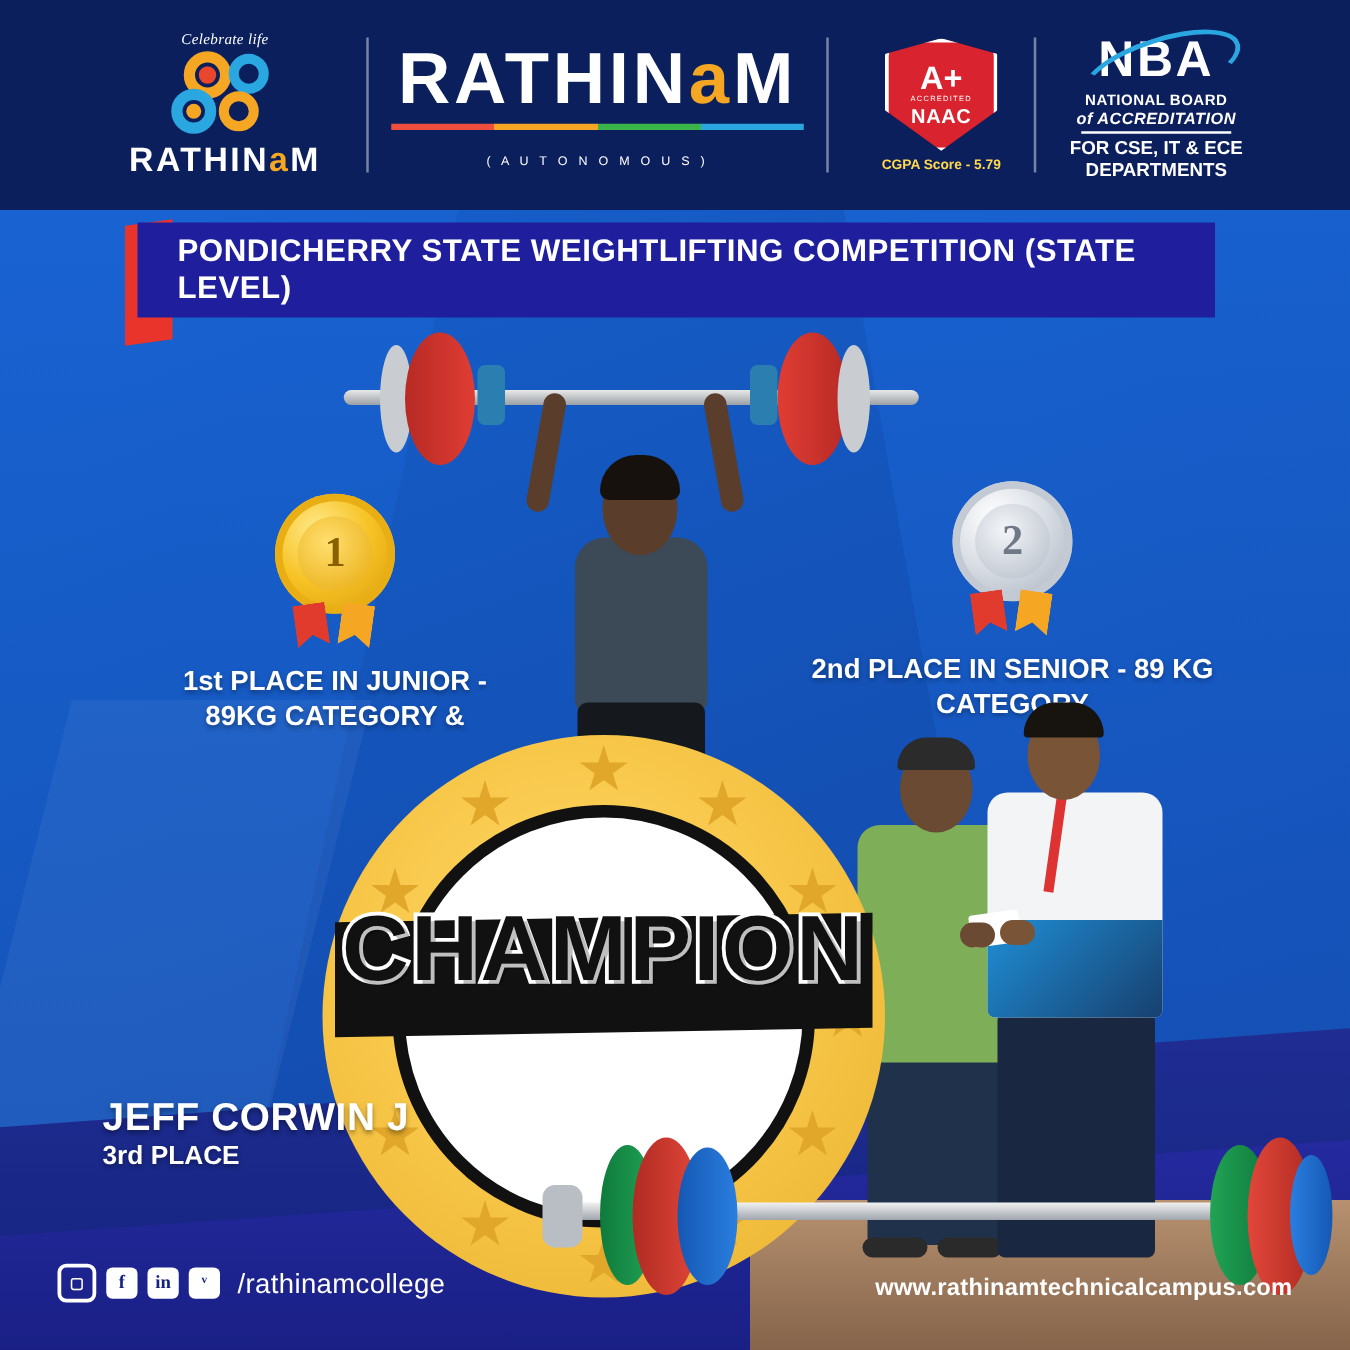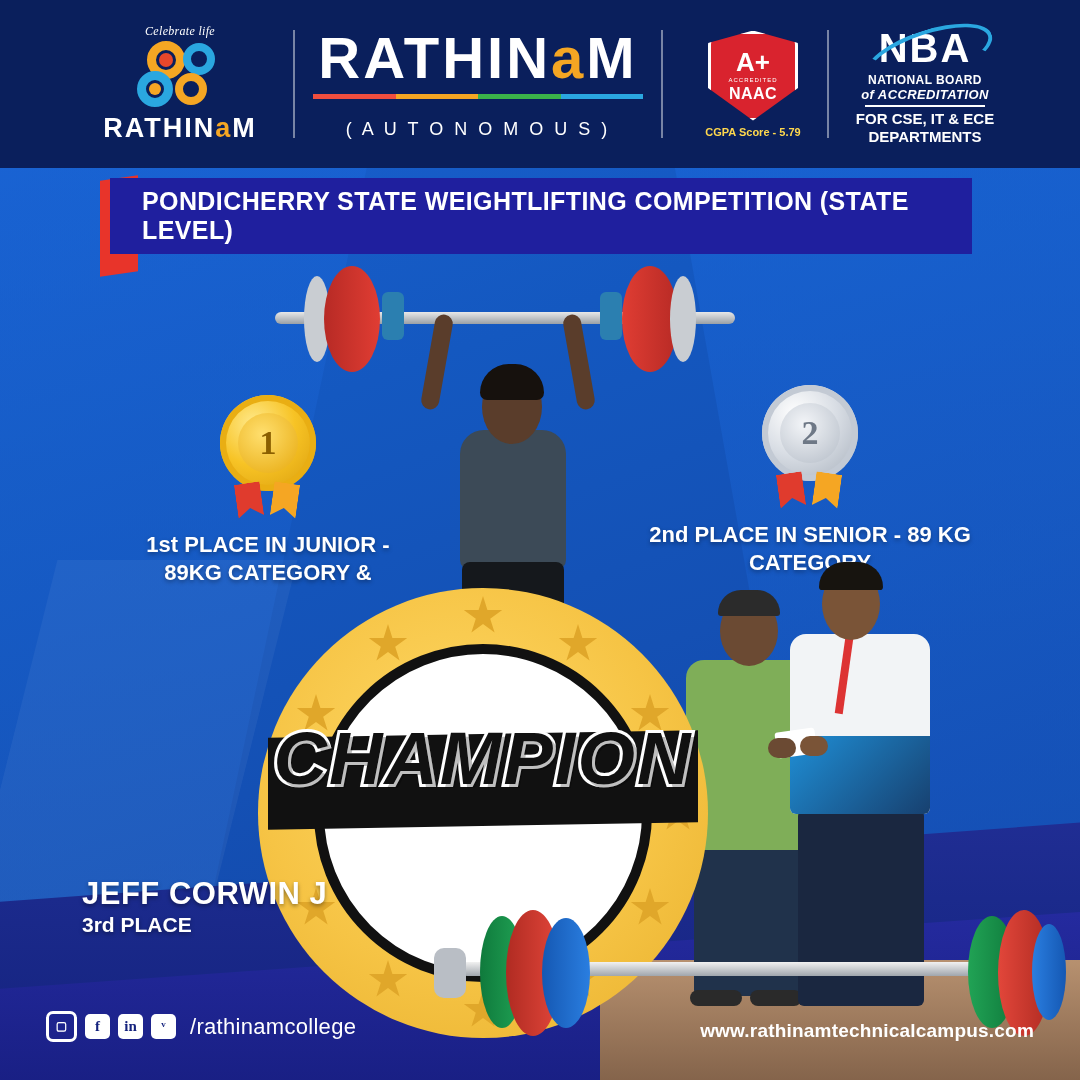--- a/index.html
+++ b/index.html
@@ -136,21 +136,21 @@
     height: 5px; width: 330px;
     margin: 7px auto 7px;
     background: linear-gradient(90deg, #f04e3e 0%, #f04e3e 25%, #f5a623 25%, #f5a623 50%, #3bb44a 50%, #3bb44a 75%, #2aa7e0 75%, #2aa7e0 100%);
   }
   .brand-sub {
     font-size: 27px;
     font-weight: bold;
     letter-spacing: 3px;
   }
   .brand-auto {
-    font-size: 18px;
+    font-size: 10px;
     letter-spacing: 3px;
     margin-top: 20px;
     text-align: center;
   }
 
   
   .naac {
     width: 112px;
     text-align: center;
     margin-left: 16px;
@@ -321,21 +321,20 @@
     background: #ffffff;
   }
   .champ-text {
     position: absolute;
     left: 5px; top: 128px;
     width: 440px;
     text-align: center;
     font-family: "Liberation Sans", sans-serif;
     font-size: 74px;
     font-weight: bold;
-    font-style: italic;
     letter-spacing: 2px;
     color: #111111;
     -webkit-text-stroke: 6px #ffffff;
     paint-order: stroke fill;
     text-shadow:
       0 0 0 #fff,
       4px 4px 0 rgba(0,0,0,.25);
     z-index: 3;
   }
   .champ-textbg {

